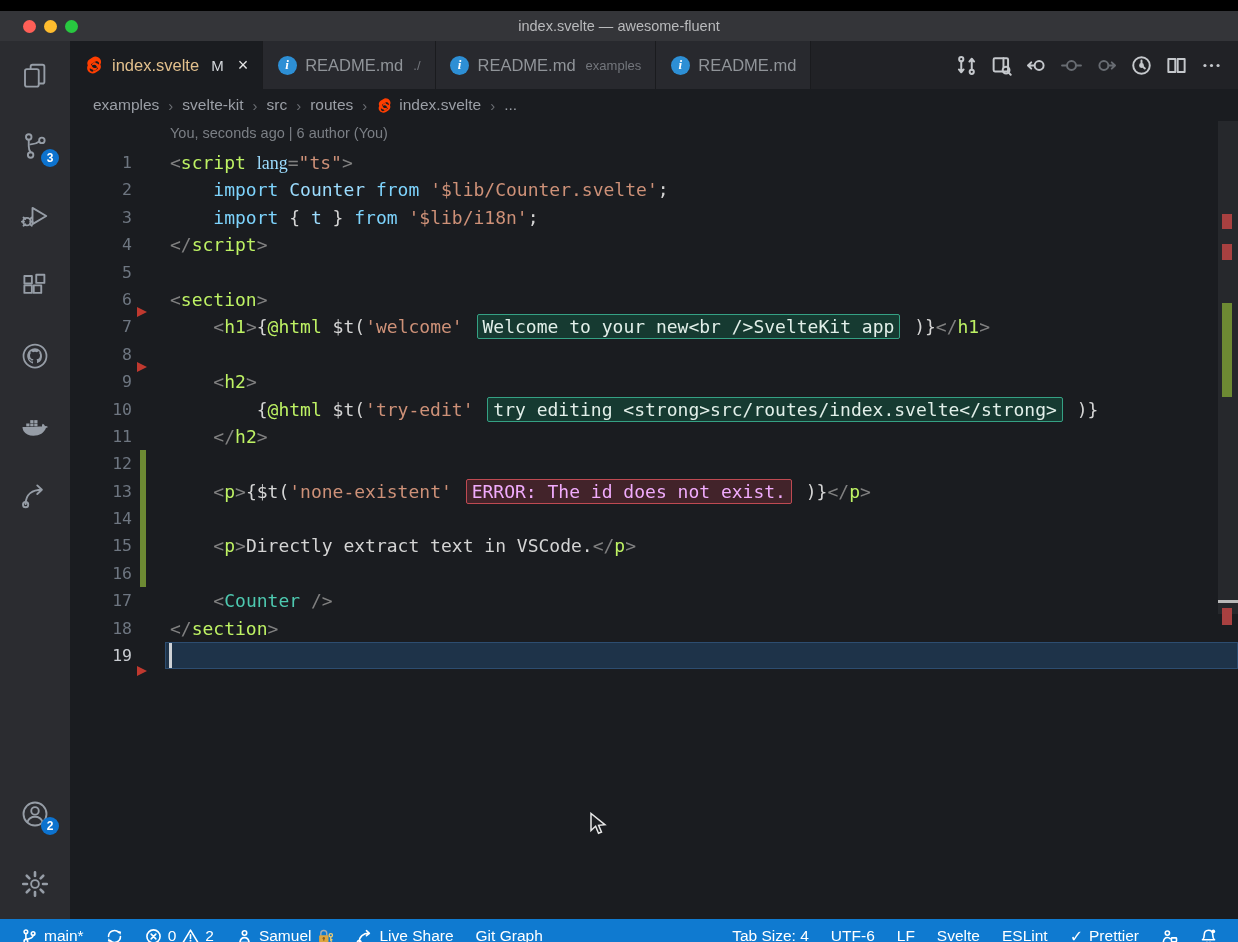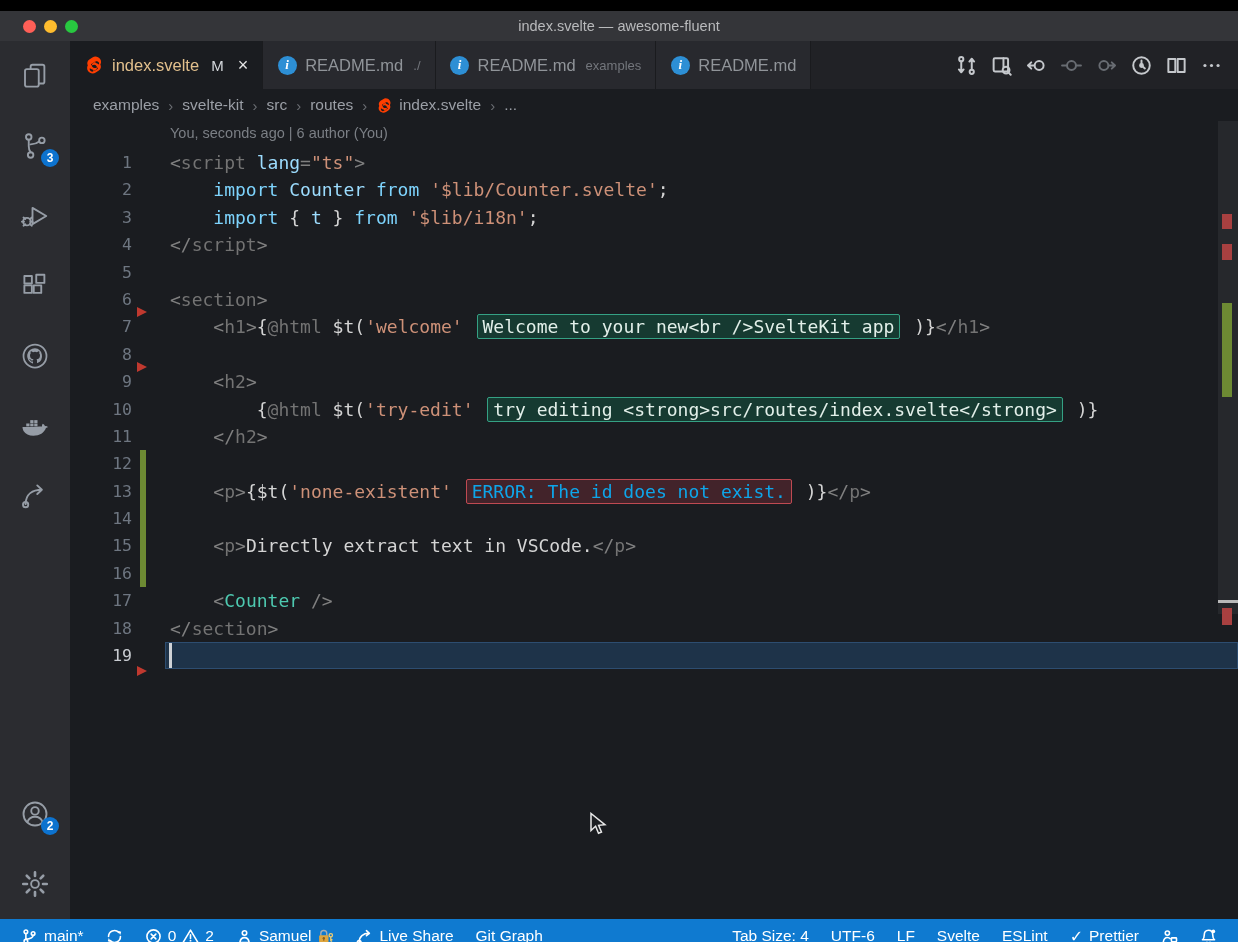--- a/index.html
+++ b/index.html
@@ -55,25 +55,25 @@
   .lines{position:absolute;top:28px;left:0;right:0;}
   .line{position:relative;height:27.4px;line-height:27.4px;white-space:pre;font-family:"DejaVu Sans Mono",monospace;font-size:18px;}
   .num{position:absolute;left:0;width:62px;text-align:right;color:#6e7681;font-size:16.5px;}
   .line.current .num{color:#c9ccd1;}
   .code{position:absolute;left:100px;top:0;z-index:2;}
   .chbar{position:absolute;left:70px;width:6px;top:0;bottom:0;background:#6d8a33;z-index:1;}
   .cur-bg{position:absolute;left:95px;right:0;top:0;bottom:0;background:#1e3349;box-shadow:inset 0 0 0 1px #2d4d70;z-index:0;}
   .cursor{position:absolute;left:99px;top:1px;width:3px;height:25px;background:#cfd2d6;z-index:3;}
   .mk{position:absolute;left:67px;width:0;height:0;border-left:10px solid #c0392f;border-top:5.5px solid transparent;border-bottom:5.5px solid transparent;z-index:4;}
   .mk-top{top:-6px;}.mk-bottom{bottom:-7px;}
-  .tk-punct{color:#808080;} .tk-tag{color:#737373;} .tk-attr{color:#9cdcfe;} .tk-str{color:#ce9178;}
+  .tk-punct{color:#808080;} .tk-tag{color:#bef264;} .tk-attr{color:#9cdcfe;font-family:Liberation Serif, serif;} .tk-str{color:#ce9178;}
   .tk-kw{color:#7dd3fc;} .tk-var{color:#9cdcfe;} .tk-plain{color:#d4d4d4;} .tk-comp{color:#4ec9b0;}
   .ibox{display:inline-block;border:1px solid;border-radius:2px;padding:0 5px;margin:0 3px;height:25px;line-height:23px;vertical-align:top;position:relative;top:1px;}
   .ibox-ok{border-color:#35a184;background:#163a31;color:#e2efe9;}
-  .ibox-err{border-color:#bf4a52;background:#42232a;color:#0ea5e9;}
+  .ibox-err{border-color:#bf4a52;background:#42232a;color:#f0abfc;}
 
   
   .scrollzone{position:absolute;top:0;right:0;width:20px;bottom:0;}
   .slider{position:absolute;top:0;left:0;right:0;height:493px;background:rgba(255,255,255,0.055);}
   .ovr{position:absolute;left:4px;width:10px;}
   .ovr-line{left:0;width:20px;}
 
   
   .statusbar{height:34px;background:#0f7ad0;display:flex;align-items:center;color:#fff;font-size:15.5px;padding:0 14px;}
   .sb-left,.sb-right{display:flex;align-items:center;gap:8px;}

